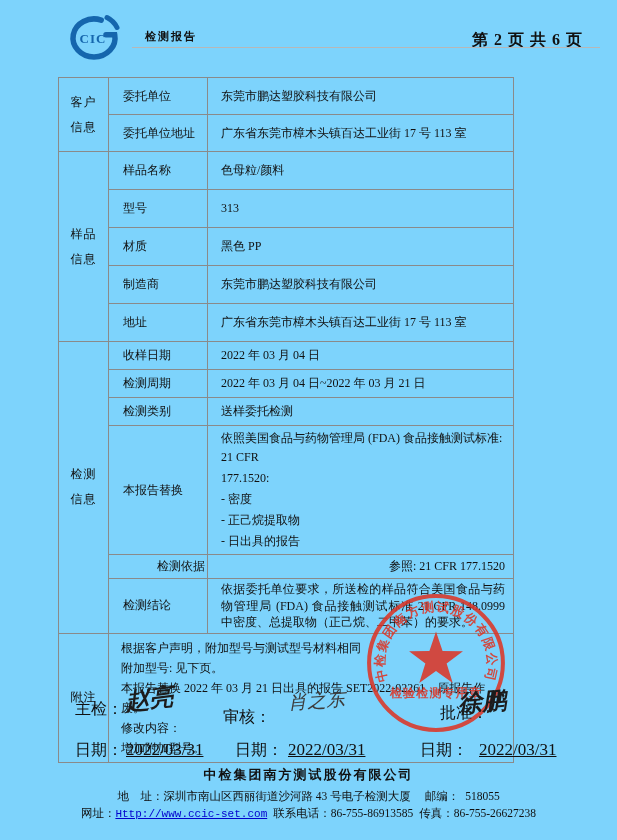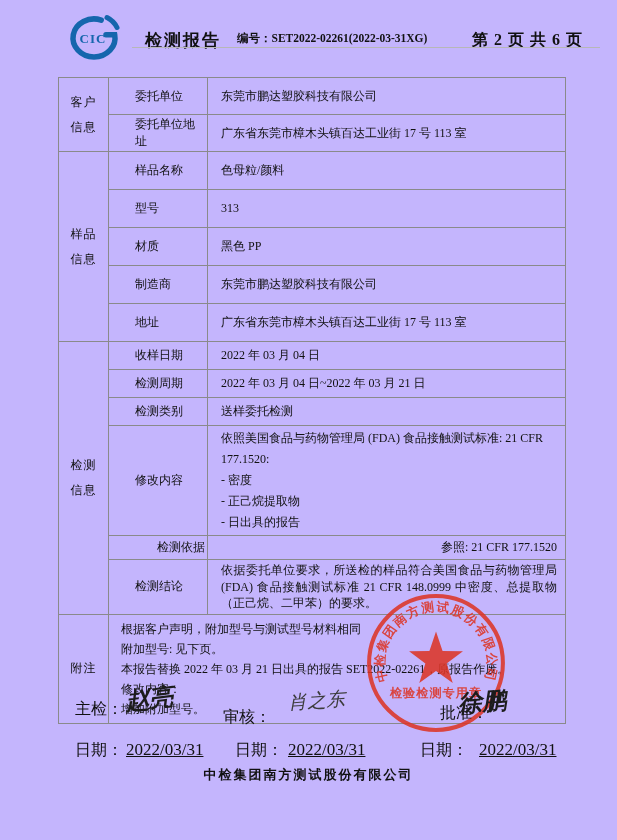--- a/index.html
+++ b/index.html
@@ -1,33 +1,33 @@
 <!DOCTYPE html>
 <html><head>
 <meta charset="utf-8">
 <style>
   html,body { margin:0; padding:0; background:#e8e8e8; }
   .page {
     position:relative; width:617px; height:840px; margin:0 auto;
-    background:#c4b5fd; overflow:hidden;
+    background:#7dd3fc; overflow:hidden;
     font-family:"Liberation Serif","DejaVu Serif",serif;
     color:#111;
   }
   
   .logo { position:absolute; left:62px; top:13px; width:64px; height:50px; }
-  .report-title { position:absolute; left:145px; top:29px; font-size:17px; font-weight:bold; letter-spacing:2px; }
+  .report-title { position:absolute; left:145px; top:29px; font-size:11px; font-weight:bold; letter-spacing:2px; }
   .report-no { position:absolute; left:237px; top:31px; font-size:11.5px; font-weight:bold; }
   .page-info { position:absolute; left:472px; top:30px; font-size:16px; font-weight:bold; letter-spacing:1px; }
   .header-rule { position:absolute; left:132px; top:47px; width:468px; height:1px; background:#b7b7b7; }
   
-  table.report { position:absolute; left:58px; top:77px; width:508px; border-collapse:collapse; table-layout:fixed; font-size:12px; }
+  table.report { position:absolute; left:58px; top:77px; width:456px; border-collapse:collapse; table-layout:fixed; font-size:12px; }
   table.report td { border:1px solid #8a8a8a; vertical-align:middle; overflow:hidden; }
   td.group { text-align:center; padding:0; }
   td.group .gtxt { width:26px; margin:0 auto; line-height:25px; letter-spacing:1px; }
-  td.lab { padding:0 2px 0 26px; }
+  td.lab { padding:0 2px 0 14px; }
   td.val { padding:2px 8px 2px 13px; }
   tr.h32 td { height:32px; }
   tr.h33 td { height:33px; }
   tr.h23 td { height:23px; }
   tr.h19 td { height:19px;text-align:right; }
   .mline div { line-height:19px; padding:1px 0; }
   .concl { line-height:16.5px; text-align:justify; padding-top:4px; padding-bottom:4px; }
   td.notecell { padding:4px 10px 4px 12px;margin-top:20px; }
   td.notecell div { line-height:20px; }
   
@@ -55,21 +55,20 @@
 <div class="page">
 
   <div class="logo">
     <svg width="64" height="50" viewBox="0 0 64 50">
       <path d="M 39.2 7.1 A 21 19 0 1 0 52.7 21.7 L 44 21.7" fill="none" stroke="#1566ad" stroke-width="5.5" stroke-linecap="round"></path>
       <path d="M 45 4.5 A 23 21 0 0 1 55 14.5" fill="none" stroke="#1566ad" stroke-width="5" stroke-linecap="round"></path>
       <text x="31" y="30" text-anchor="middle" font-size="13" font-weight="bold" fill="#1566ad" letter-spacing="1">CIC</text>
     </svg>
   </div>
   <div class="report-title">检测报告</div>
-  <div class="report-no"><span>编号：</span><span>SET2022-02261(2022-03-31XG)</span></div>
   <div class="page-info">第 2 页 共 6 页</div>
   <div class="header-rule"></div>
 
   <table class="report">
     <colgroup>
         <col style="width:50px">
         <col style="width:99px">
         <col>
       </colgroup>
 
@@ -119,21 +118,21 @@
     </tr>
     <tr class="h23">
       <td class="lab">检测周期</td>
       <td class="val">2022 年 03 月 04 日~2022 年 03 月 21 日</td>
     </tr>
     <tr class="h23">
       <td class="lab">检测类别</td>
       <td class="val">送样委托检测</td>
     </tr>
     <tr>
-      <td class="lab">修改内容</td>
+      <td class="lab">本报告替换</td>
       <td class="val mline">
         <div>依照美国食品与药物管理局 (FDA) 食品接触测试标准: 21 CFR</div>
         <div>177.1520:</div>
         <div>- 密度</div>
         <div>- 正己烷提取物</div>
         <div>- 日出具的报告</div>
       </td>
     </tr>
     <tr class="h19">
       <td class="lab">检测依据</td>
@@ -181,14 +180,20 @@
         <path id="seal-arc" d="M 25.1 90.4 A 51 51 0 1 1 120.9 90.4" fill="none"></path>
       </defs>
       <text font-size="12.5" fill="#dd3526" letter-spacing="1.5" font-weight="bold">
         <textPath href="#seal-arc" startOffset="50%" text-anchor="middle">中检集团南方测试股份有限公司</textPath>
       </text>
       <text x="73" y="107" text-anchor="middle" font-size="12" letter-spacing="1" fill="#dd3526" font-weight="bold">检验检测专用章</text>
     </svg>
   </div>
 
   <div class="footer-company">中检集团南方测试股份有限公司</div>
+  <div class="footer-line fl1">
+    <span>地　址：</span><span>深圳市南山区西丽街道沙河路 43 号电子检测大厦</span><span class="gap-l">邮编：</span><span class="gap-s">518055</span>
+  </div>
+  <div class="footer-line fl2">
+    <span>网址：</span><a class="site-link" href="#">Http://www.ccic-set.com</a><span class="gap-s">联系电话：</span><span>86-755-86913585</span><span class="gap-s">传真：</span><span>86-755-26627238</span>
+  </div>
 
 </div>
 
 </body></html>

